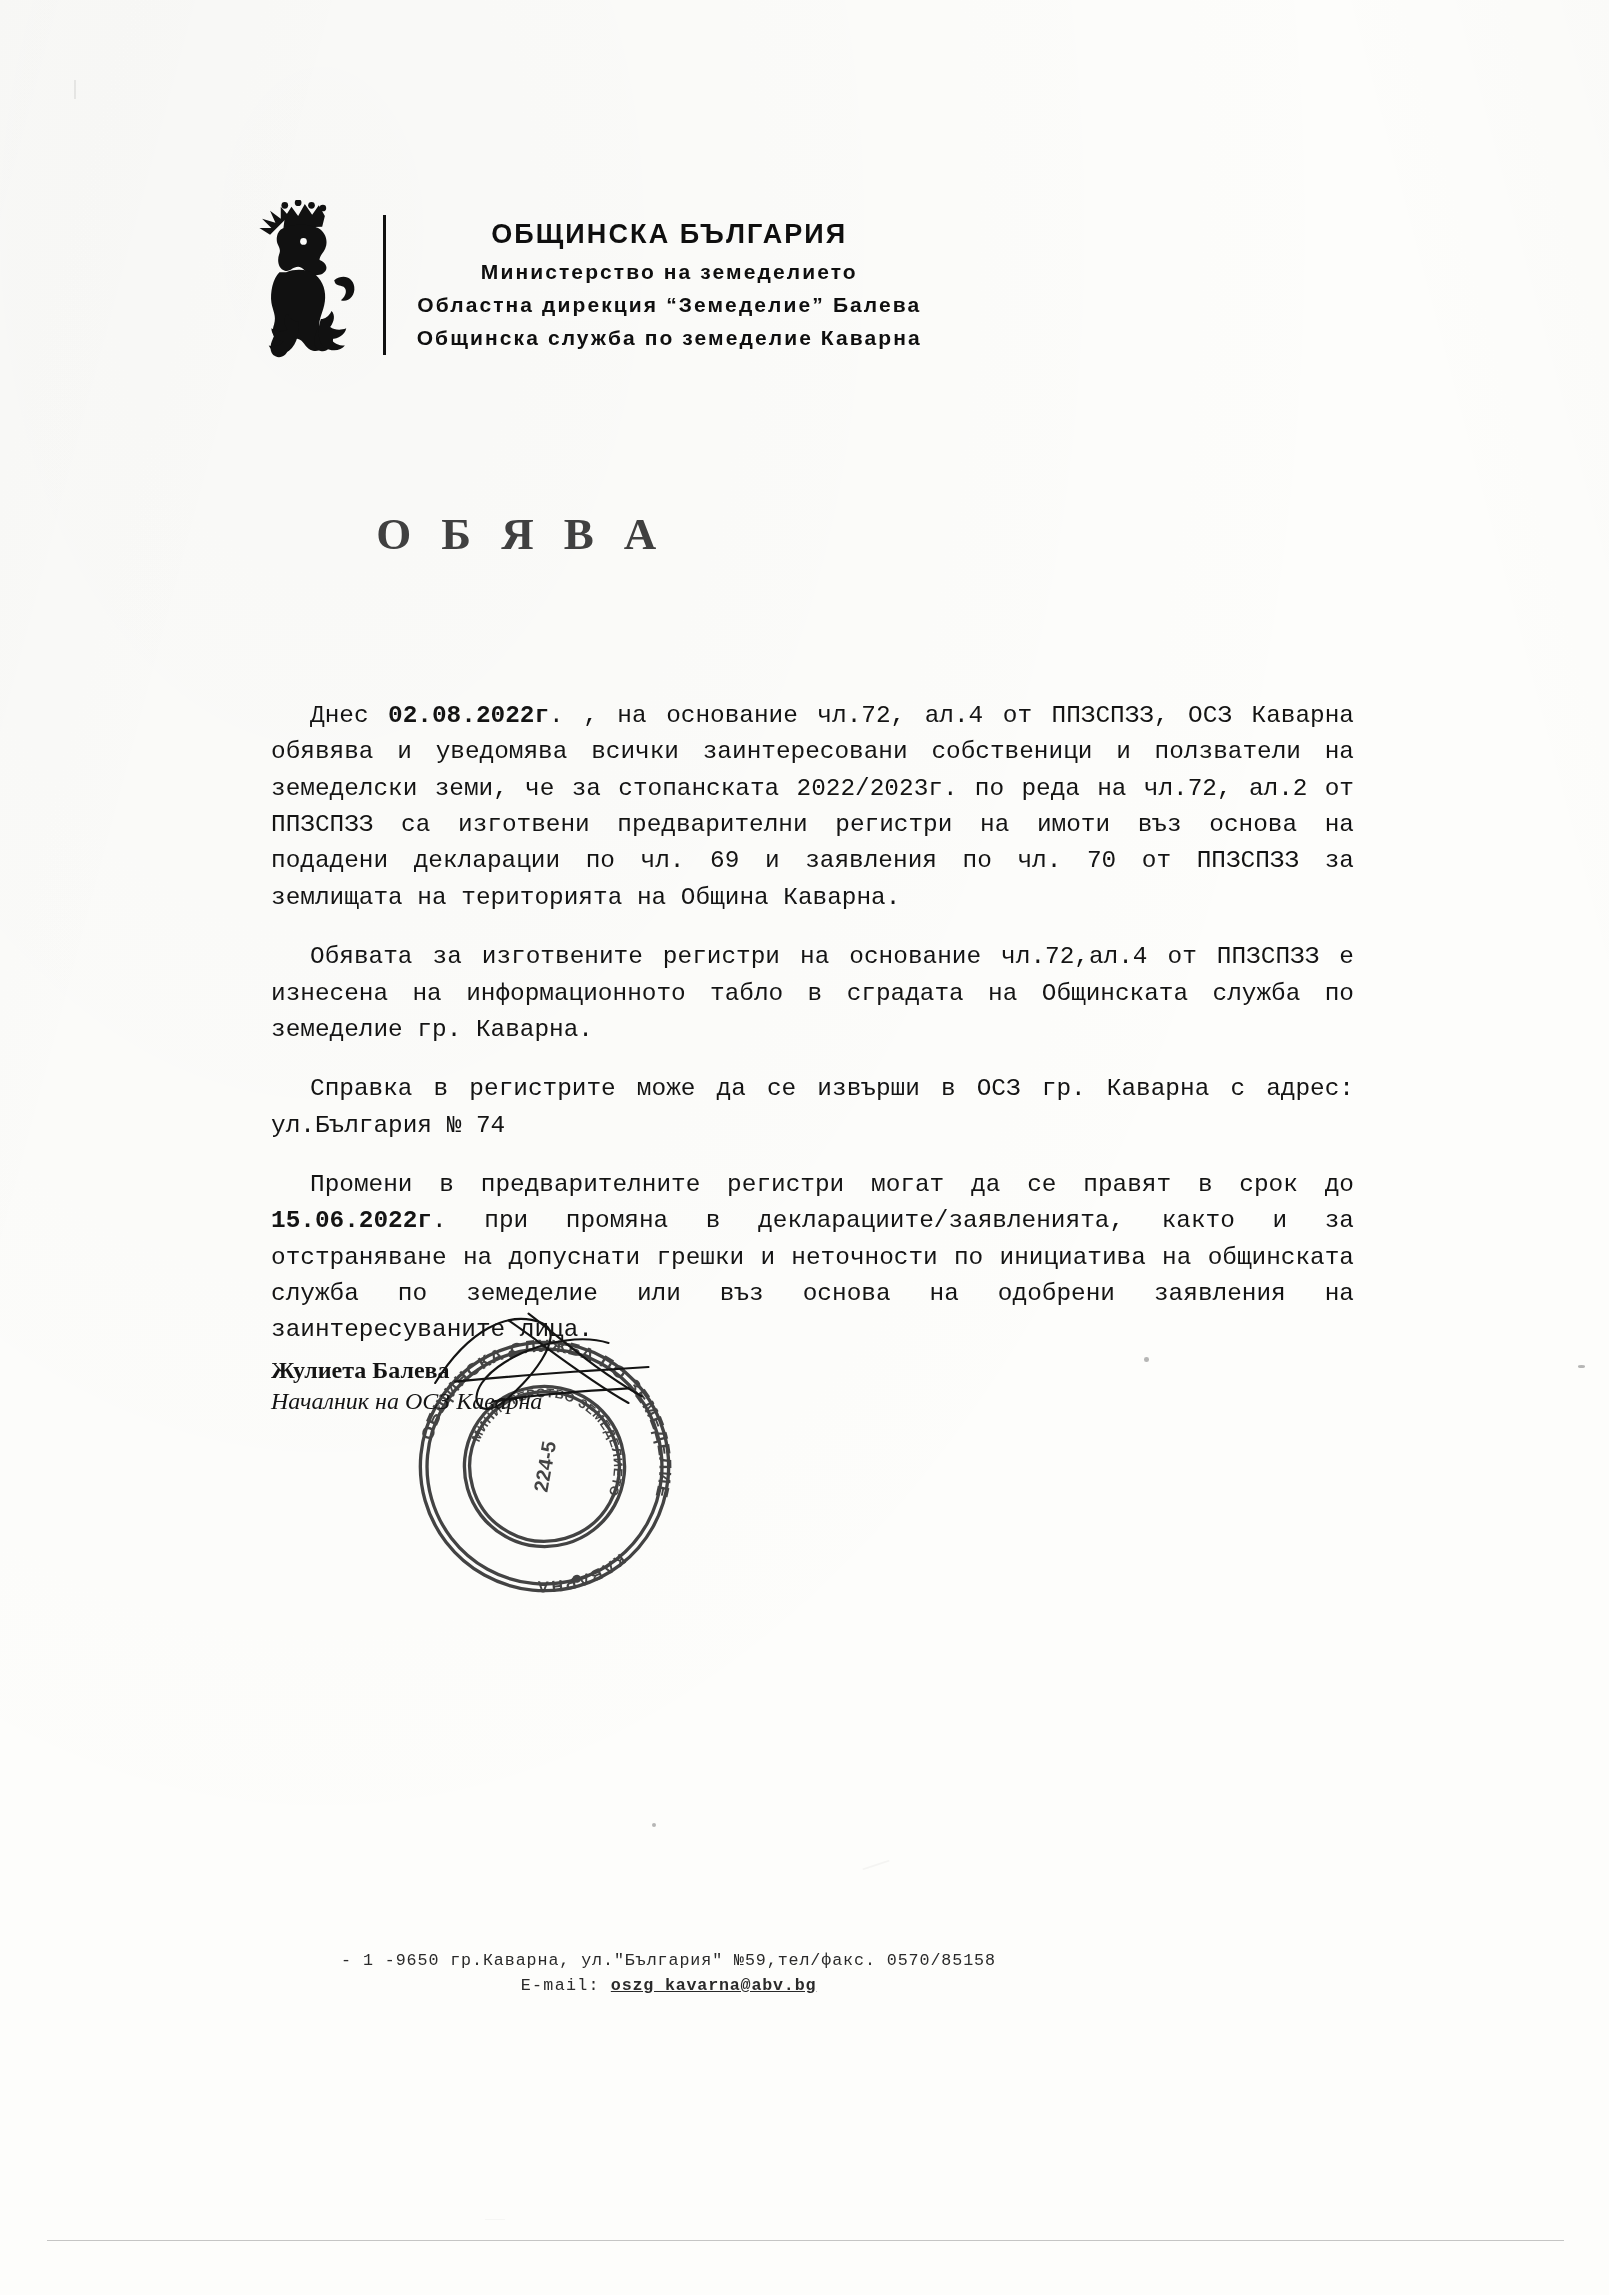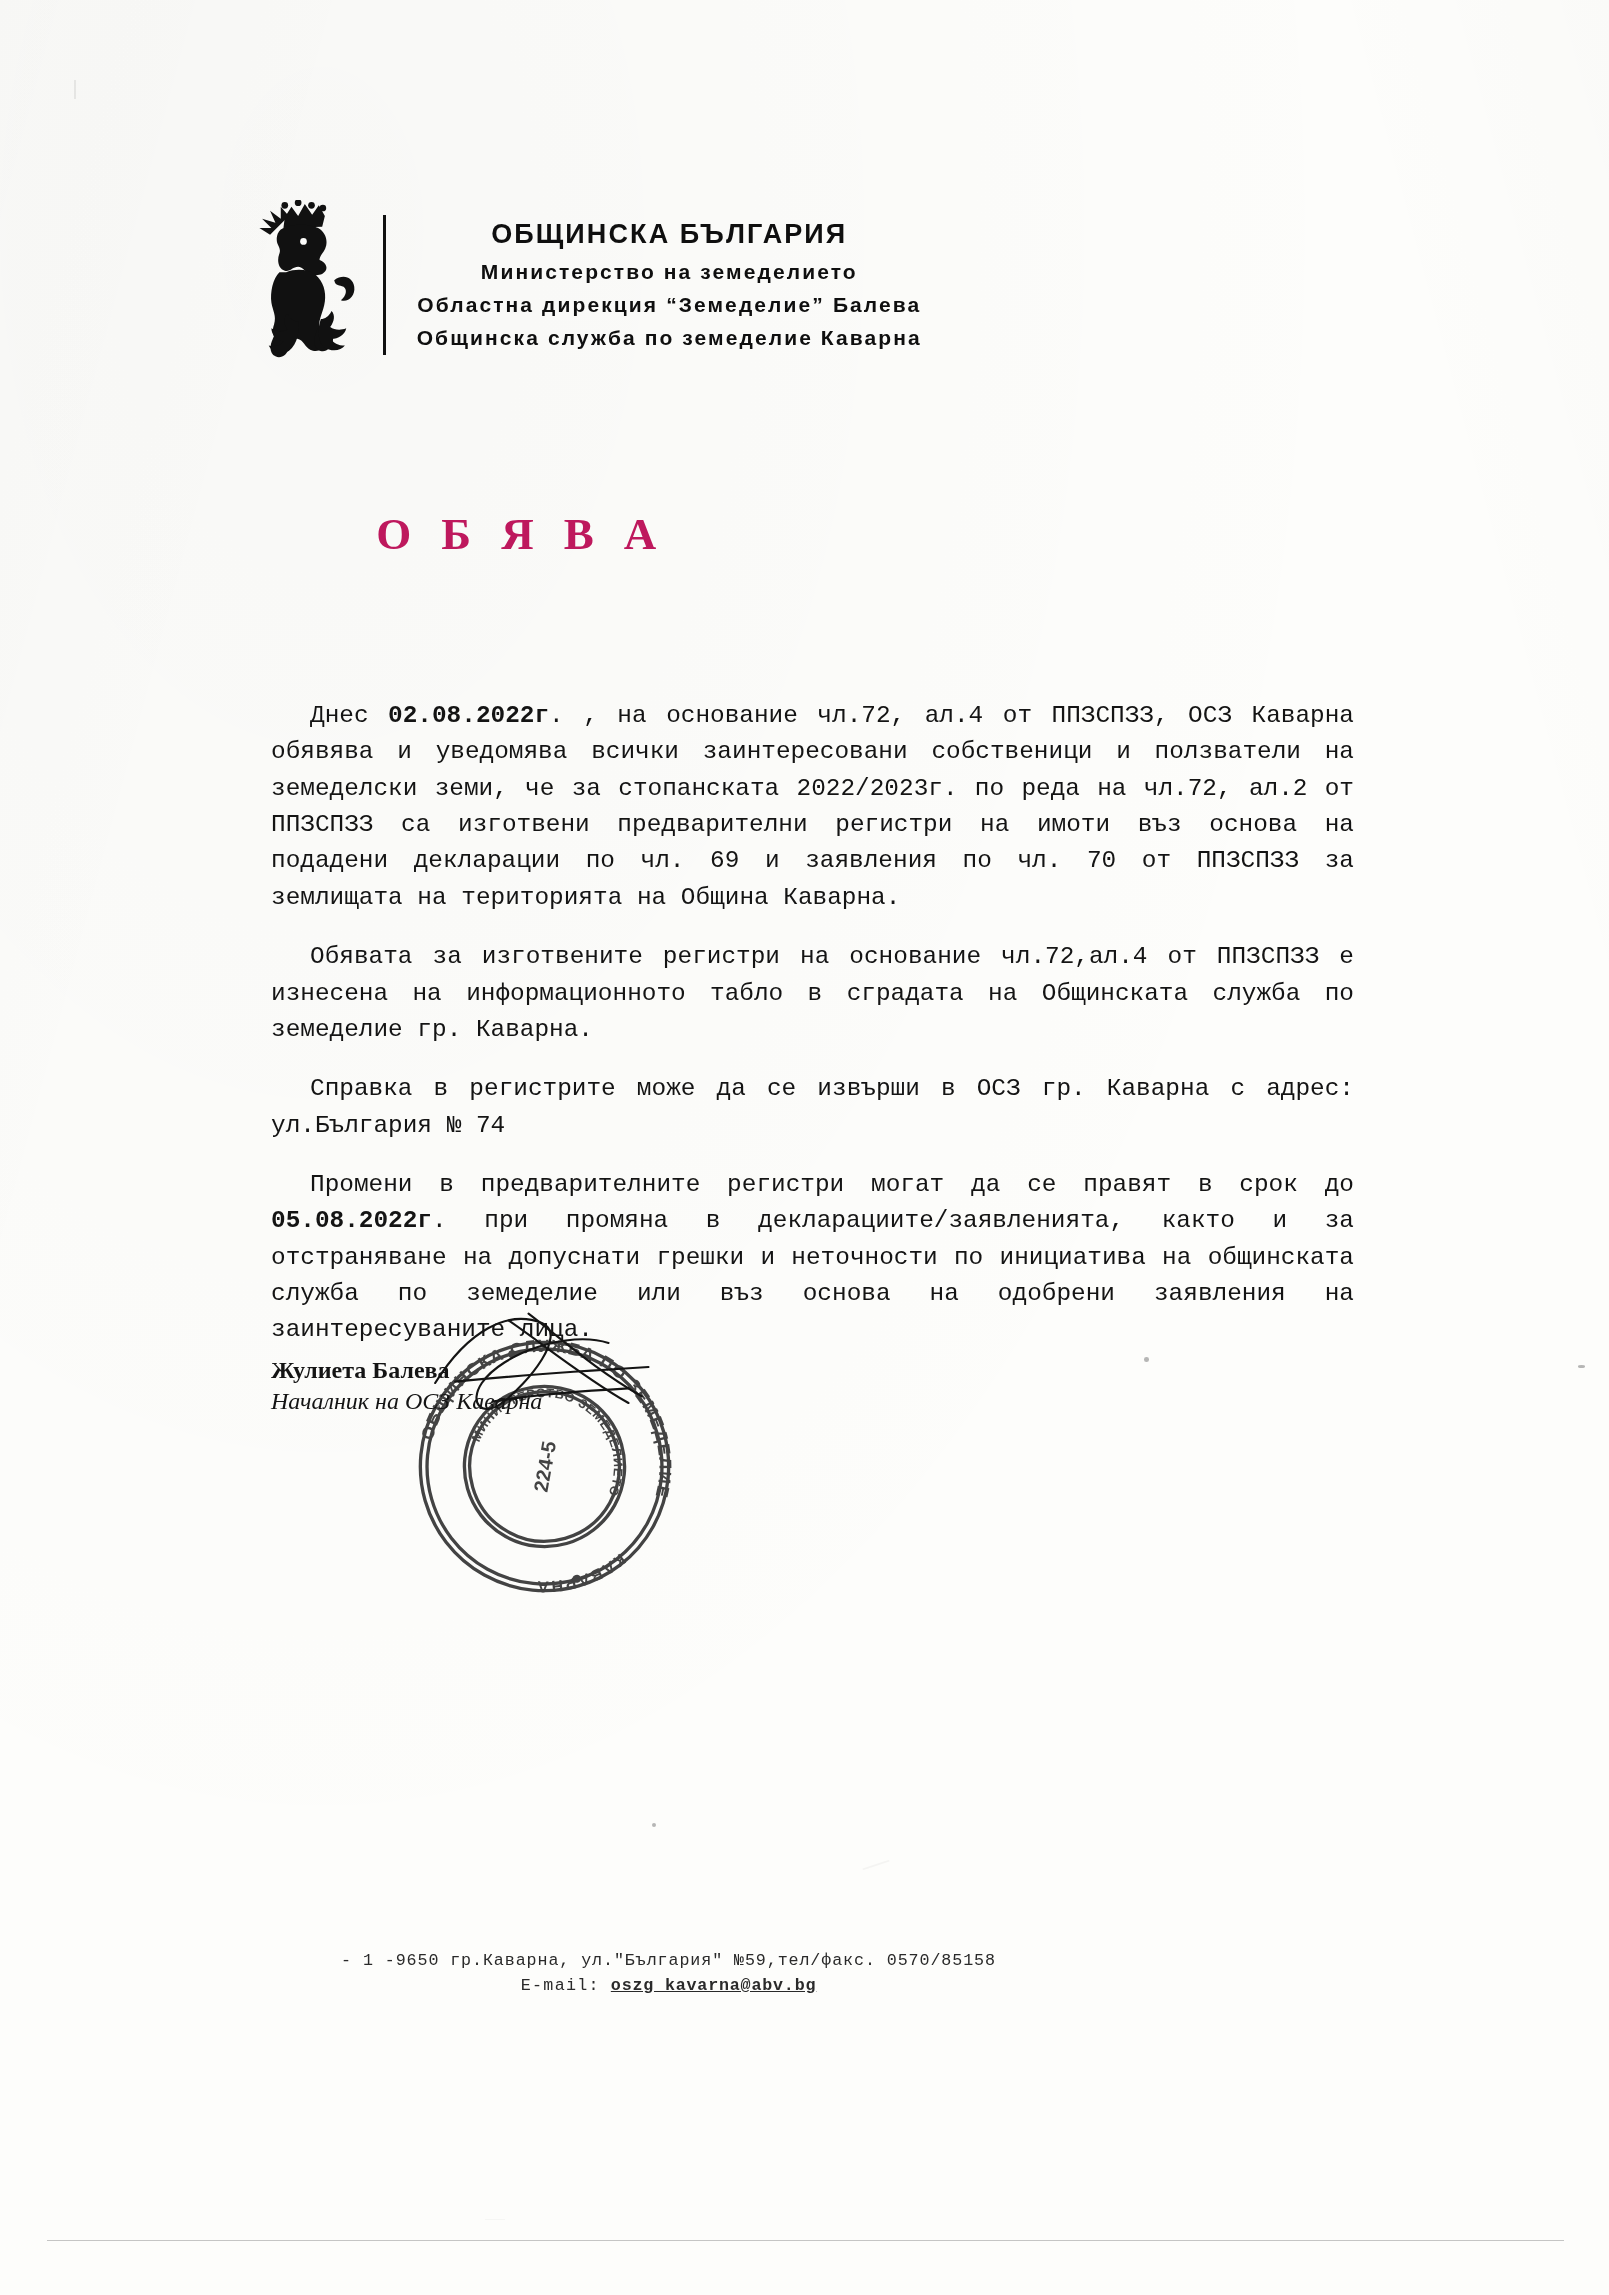--- a/index.html
+++ b/index.html
@@ -83,21 +83,21 @@
   .doc-title {
     position: absolute;
     top: 508px;
     left: 0;
     width: 1042px;
     text-align: center;
     font-family: "Liberation Serif", serif;
     font-size: 45px;
     font-weight: bold;
     letter-spacing: 9.4px;
-    color: #be185d;
+    color: #404040;
   }
 
   
   .body-text {
     position: absolute;
     left: 271px;
     top: 698px;
     width: 1083px;
     font-size: 24.4px;
     line-height: 1.49;
@@ -231,21 +231,21 @@
       <div class="line hl4">Общинска служба по земеделие Каварна</div>
     </div>
   </div>
 
   <div class="doc-title">О Б Я В А</div>
 
   <div class="body-text">
     <p><span>Днес </span><b>02.08.2022г</b><span>. , на основание чл.72, ал.4 от ППЗСПЗЗ, ОСЗ Каварна обявява и уведомява всички заинтересовани собственици и ползватели на земеделски земи, че за стопанската 2022/2023г. по реда на чл.72, ал.2 от ППЗСПЗЗ са изготвени предварителни регистри на имоти въз основа на подадени декларации по чл. 69 и заявления по чл. 70 от ППЗСПЗЗ за землищата на територията на Община Каварна.</span></p>
     <p><span>Обявата за изготвените регистри на основание чл.72,ал.4 от ППЗСПЗЗ е изнесена на информационното табло в сградата на Общинската служба по земеделие гр. Каварна.</span></p>
     <p><span>Справка в регистрите може да се извърши в ОСЗ  гр. Каварна с адрес: ул.България № 74</span></p>
-    <p><span>Промени в предварителните регистри могат да се правят в срок до </span><b>05.08.2022г</b><span>. при промяна в декларациите/заявленията, както и за отстраняване на допуснати грешки и неточности по инициатива на общинската служба по земеделие или въз основа на одобрени заявления на заинтересуваните лица.</span></p>
+    <p><span>Промени в предварителните регистри могат да се правят в срок до </span><b>15.06.2022г</b><span>. при промяна в декларациите/заявленията, както и за отстраняване на допуснати грешки и неточности по инициатива на общинската служба по земеделие или въз основа на одобрени заявления на заинтересуваните лица.</span></p>
   </div>
 
   <div class="stamp">
     <svg width="287" height="287" viewBox="0 0 430 430" xmlns="http://www.w3.org/2000/svg">
       <defs>
         <path id="outerArc" d="M 215,215 m -172,0 a 172,172 0 1,1 344,0 a 172,172 0 1,1 -344,0"></path>
         <path id="innerArc" d="M 215,215 m -104,0 a 104,104 0 1,1 208,0 a 104,104 0 1,1 -208,0"></path>
       </defs>
       <g fill="none" stroke="#1b1b1b" stroke-width="5" transform="rotate(-16 215 215)">
         <circle cx="215" cy="215" r="186"></circle>

